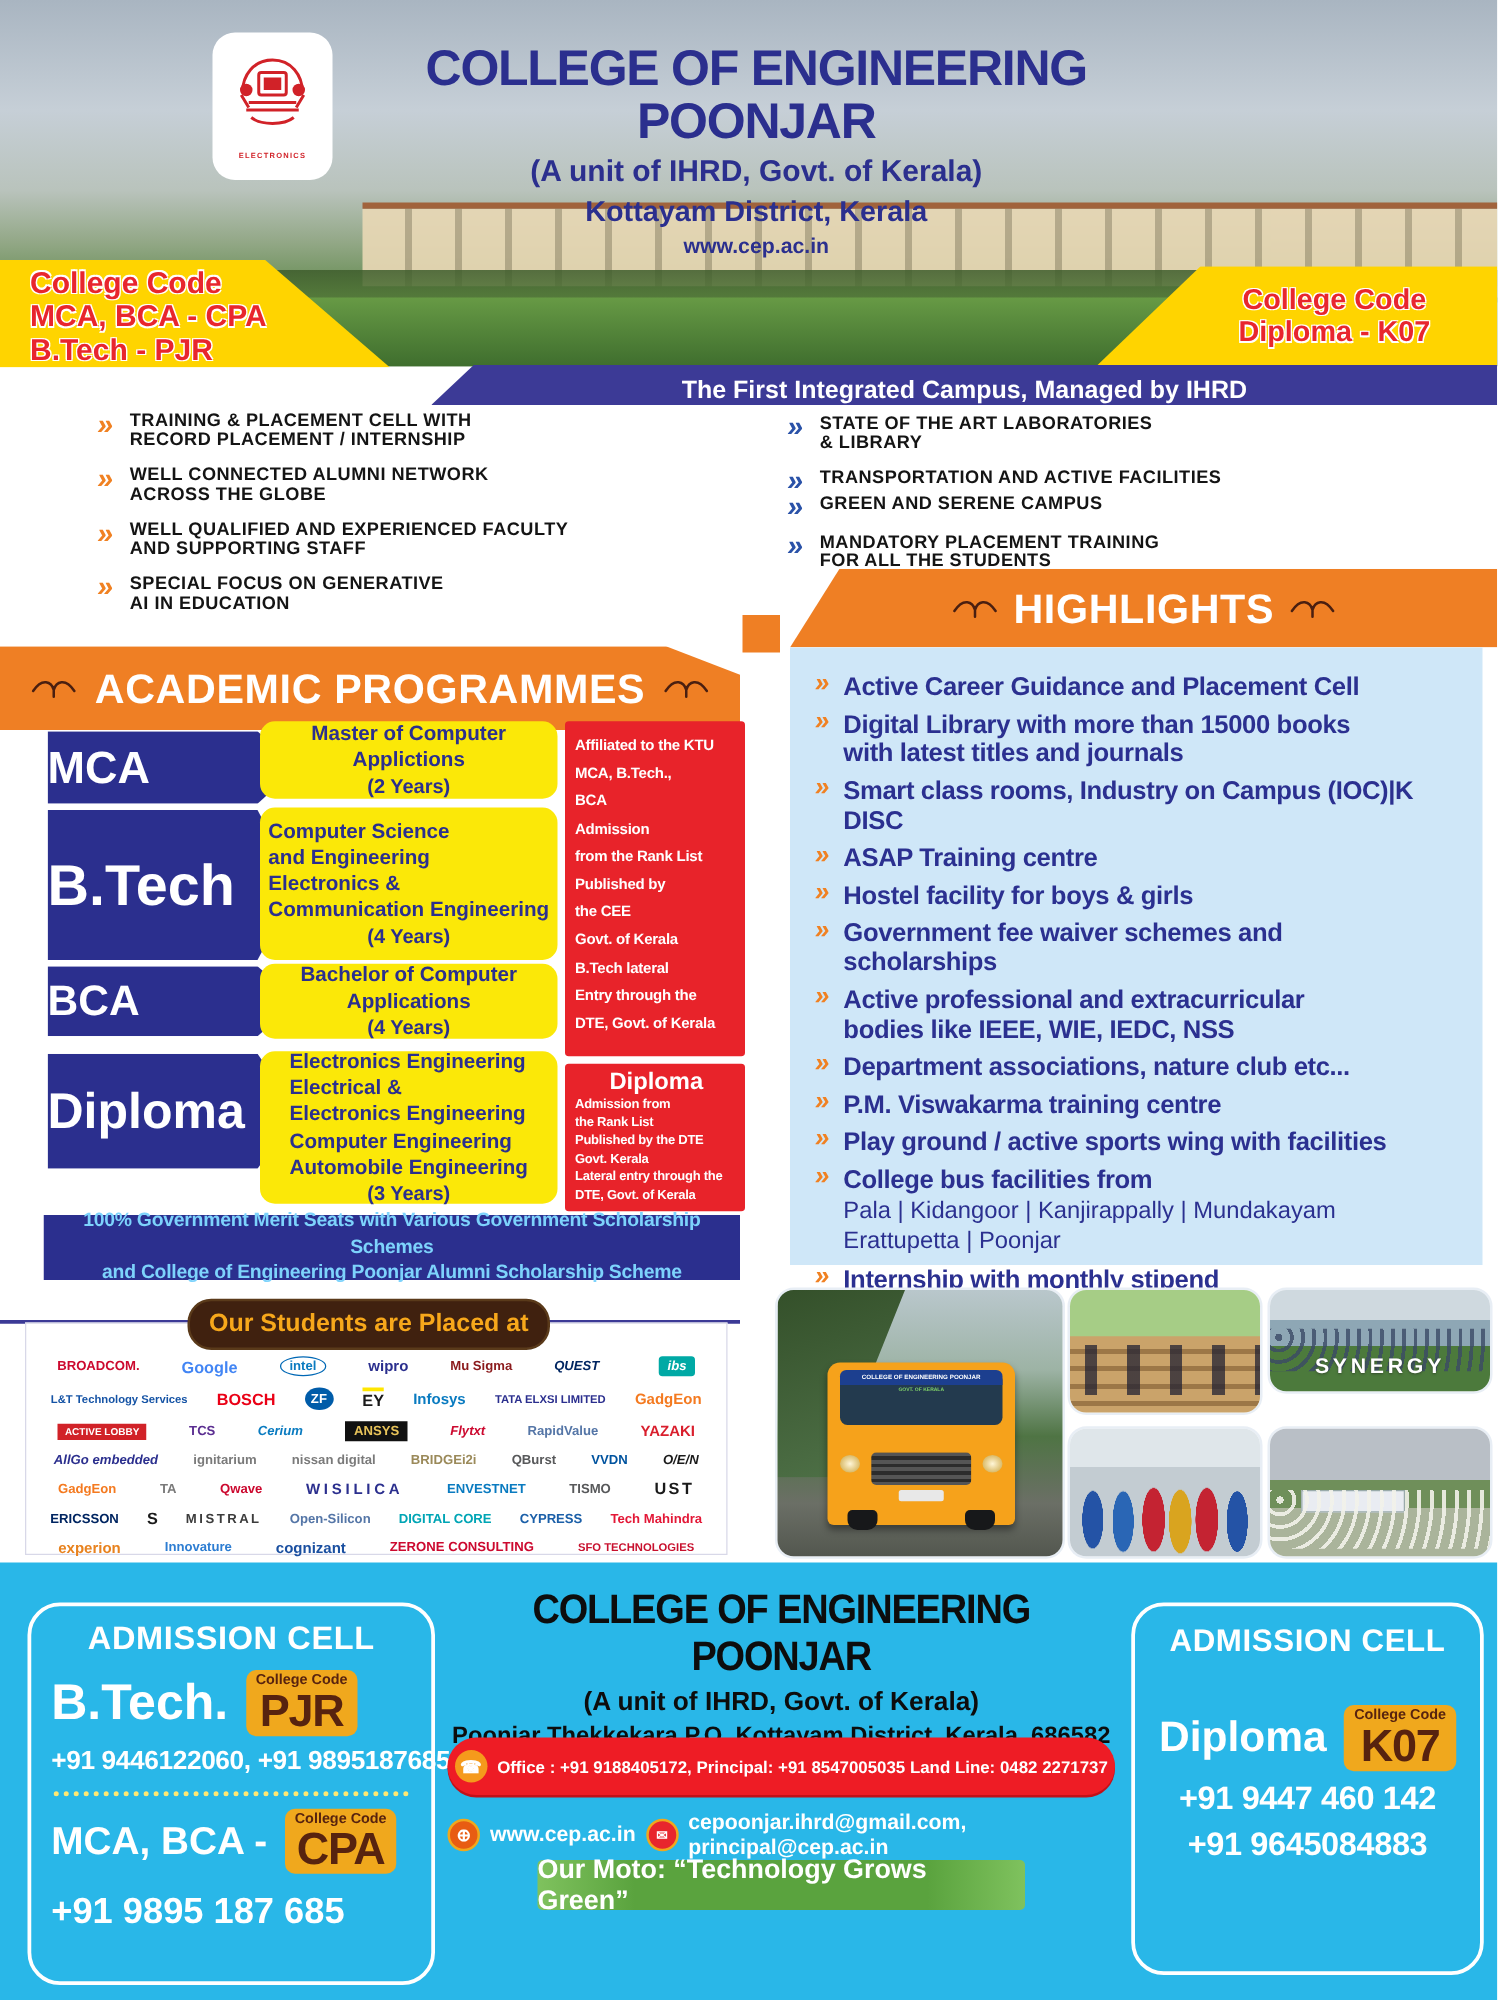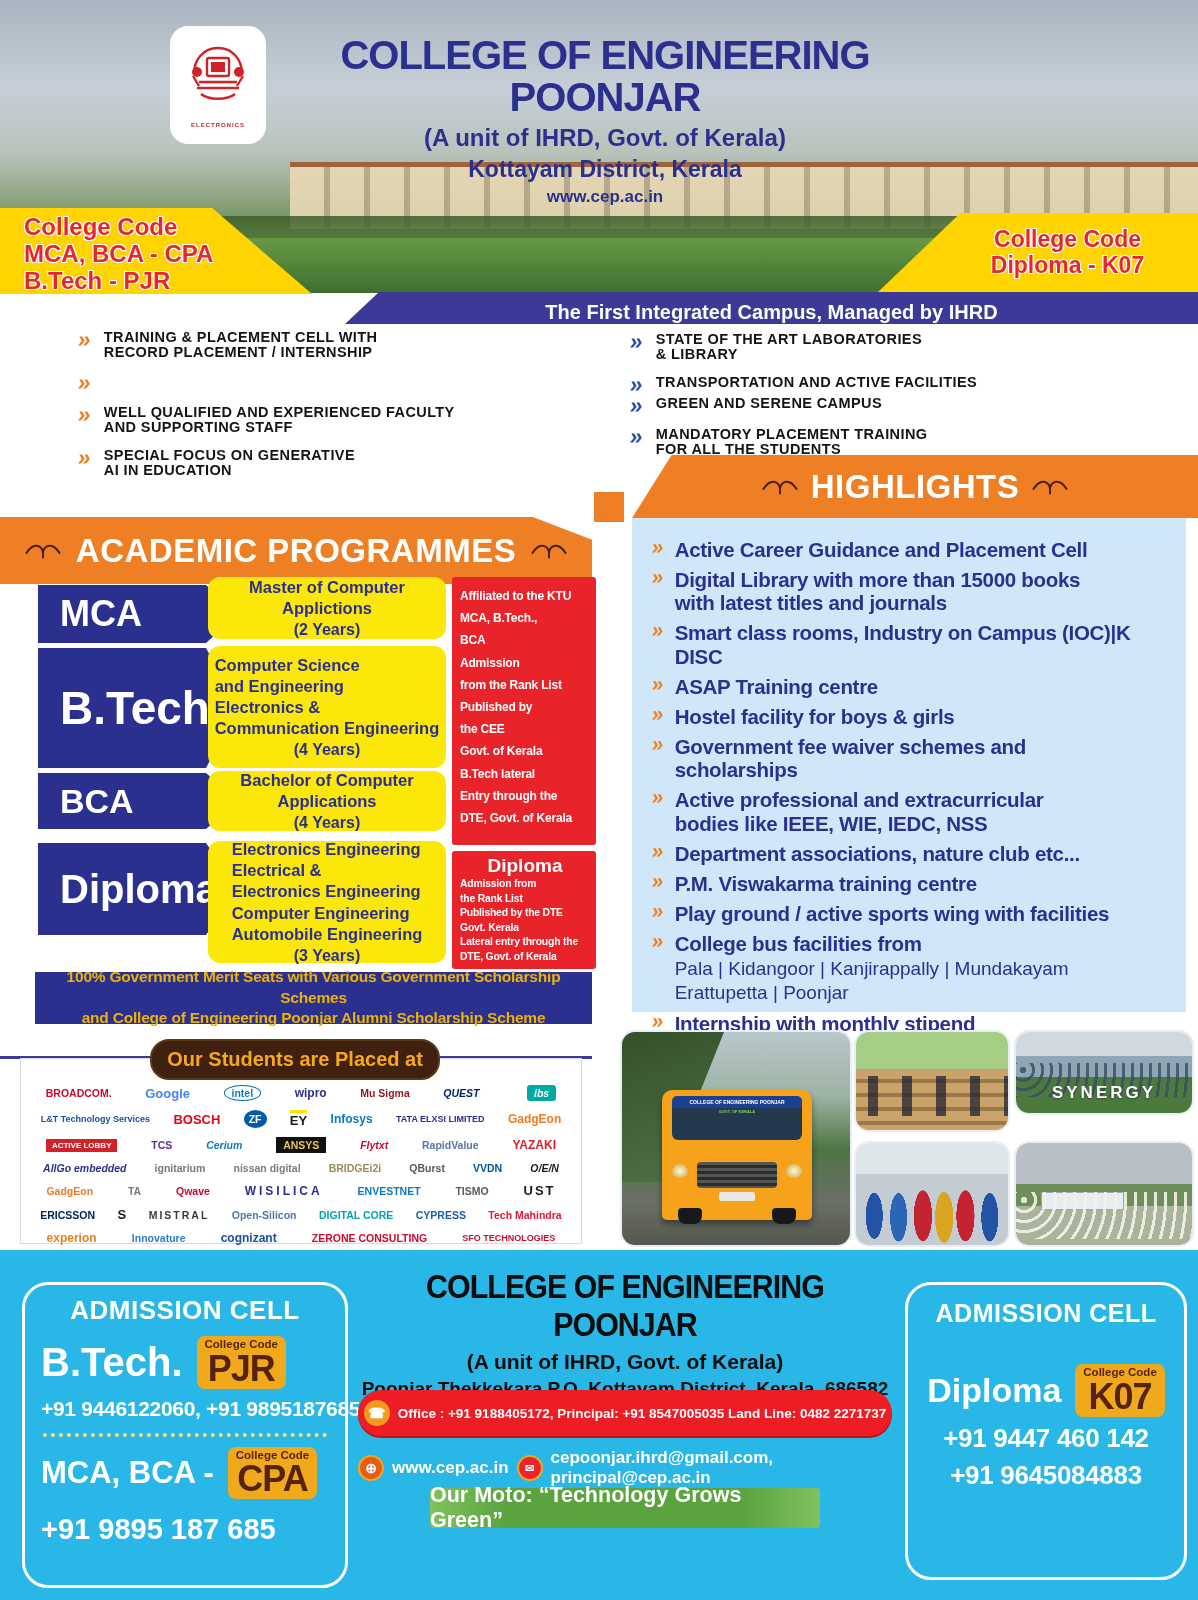--- a/index.html
+++ b/index.html
@@ -57,35 +57,35 @@
         clip-path:polygon(7% 0,100% 0,100% 100%,0 100%);
         display:flex;align-items:center;justify-content:center;gap:12px;}
   .sec-title{color:#ffffff;font-size:33px;font-weight:bold;letter-spacing:.5px;}
   .orange-sq{position:absolute;left:594px;top:492px;width:30px;height:30px;background:#ef7f24;}
   .fl{width:38px;height:22px;}
   .fl.flip{transform:scaleX(-1);}
 
   
   .p-arrow{position:absolute;left:38px;width:200px;background:#2b2f8e;color:#fff;font-weight:bold;
         clip-path:polygon(0 0,84% 0,100% 50%,84% 100%,0 100%);
-        display:flex;align-items:center;padding-left:22px;box-sizing:border-box;}
+        display:flex;align-items:center;box-sizing:border-box;}
   .p-box{position:absolute;left:208px;width:238px;background:#fbe808;border-radius:12px;
         display:flex;flex-direction:column;align-items:center;justify-content:center;
         color:#2b2f8e;font-weight:bold;text-align:center;box-sizing:border-box;}
   .p-desc{font-size:16.5px;line-height:1.28;}
   .p-box.wide .p-desc{text-align:left;}
   .p-years{font-size:16px;margin-top:2px;}
   .red-note{position:absolute;left:452px;width:144px;background:#e8232a;color:#ffffff;
         font-weight:bold;border-radius:3px;box-sizing:border-box;}
   .red-note1{top:577px;height:268px;font-size:12px;line-height:1.85;padding:8px 6px 0 8px;letter-spacing:-.2px;}
   .red-note2{top:851px;height:118px;padding:4px 6px 0 8px;}
   .red-note2 .ttl{font-size:19px;text-align:center;}
   .red-note2 .bdy{font-size:10.4px;line-height:1.4;letter-spacing:-.2px;}
   .merit{position:absolute;left:35px;top:972px;width:557px;height:52px;background:#2b2f8e;
-        color:#eab308;font-weight:bold;font-size:15.5px;letter-spacing:-.2px;text-align:center;
+        color:#7dd3fc;font-weight:bold;font-size:15.5px;letter-spacing:-.2px;text-align:center;
         display:flex;align-items:center;justify-content:center;line-height:1.35;}
 
   
   .hl-box{position:absolute;left:632px;top:518px;width:554px;height:494px;background:#cfe7f8;
         padding:20px 10px 0 20px;box-sizing:border-box;}
   .hl-item{display:flex;gap:11px;margin-bottom:7px;align-items:flex-start;}
   .hl-txt{color:#2b3090;font-weight:bold;font-size:20.5px;line-height:1.13;letter-spacing:-.3px;}
   .hl-sub{color:#2b3090;font-weight:normal;font-size:19px;line-height:1.25;margin-top:2px;}
 
   
@@ -238,20 +238,22 @@
   </div>
 
   <div class="feat-col lft">
     <div class="feat">
       <span class="chev o">»</span>
       <div class="feat-txt pre">TRAINING &amp; PLACEMENT CELL WITH
 RECORD PLACEMENT / INTERNSHIP</div>
     </div>
     <div class="feat">
       <span class="chev o">»</span>
+      <div class="feat-txt pre">WELL CONNECTED ALUMNI NETWORK
+ACROSS THE GLOBE</div>
     </div>
     <div class="feat">
       <span class="chev o">»</span>
       <div class="feat-txt pre">WELL QUALIFIED AND EXPERIENCED FACULTY
 AND SUPPORTING STAFF</div>
     </div>
     <div class="feat">
       <span class="chev o">»</span>
       <div class="feat-txt pre">SPECIAL FOCUS ON GENERATIVE
 AI IN EDUCATION</div>

